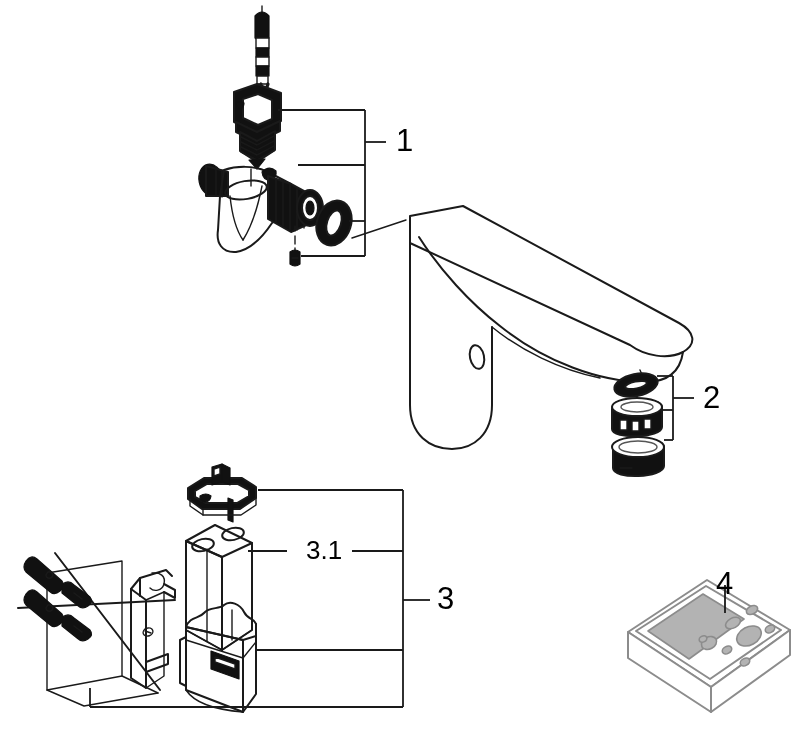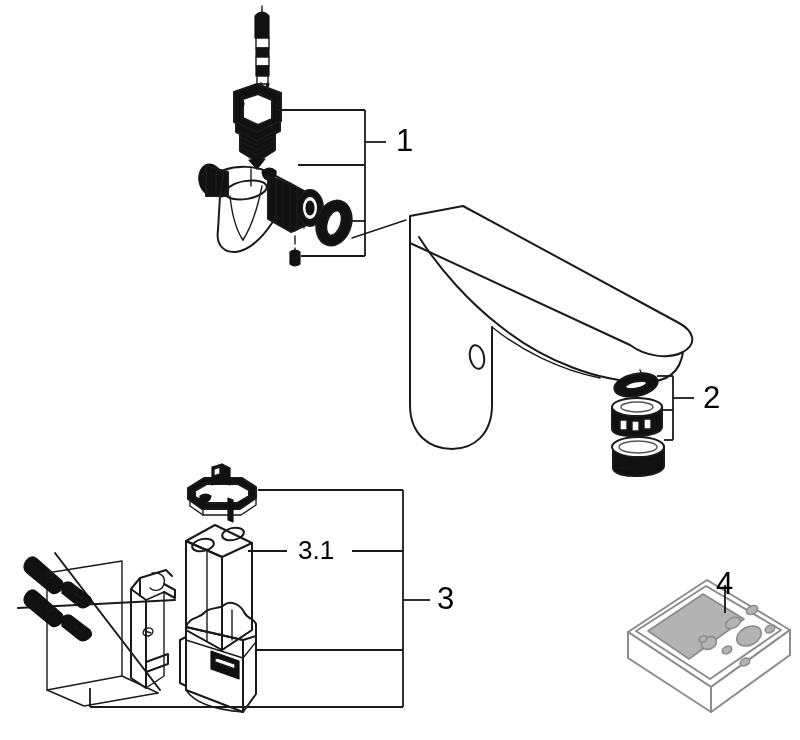--- a/index.html
+++ b/index.html
@@ -301,17 +301,17 @@
     </g>
 
   </svg>
 
   <div class="callout-label" style="left:396px; top:125px;">1</div>
 
   <div class="callout-label" style="left:703px; top:382px;">2</div>
 
   <div class="callout-label" style="left:437px; top:583px;">3</div>
 
-  <div class="callout-label sub" style="left:298px; top:535px;">3.1</div>
+  <div class="callout-label sub" style="left:306px; top:535px;">3.1</div>
 
   <div class="callout-label" style="left:716px; top:568px;">4</div>
 
 </div>
 
 </body></html>

